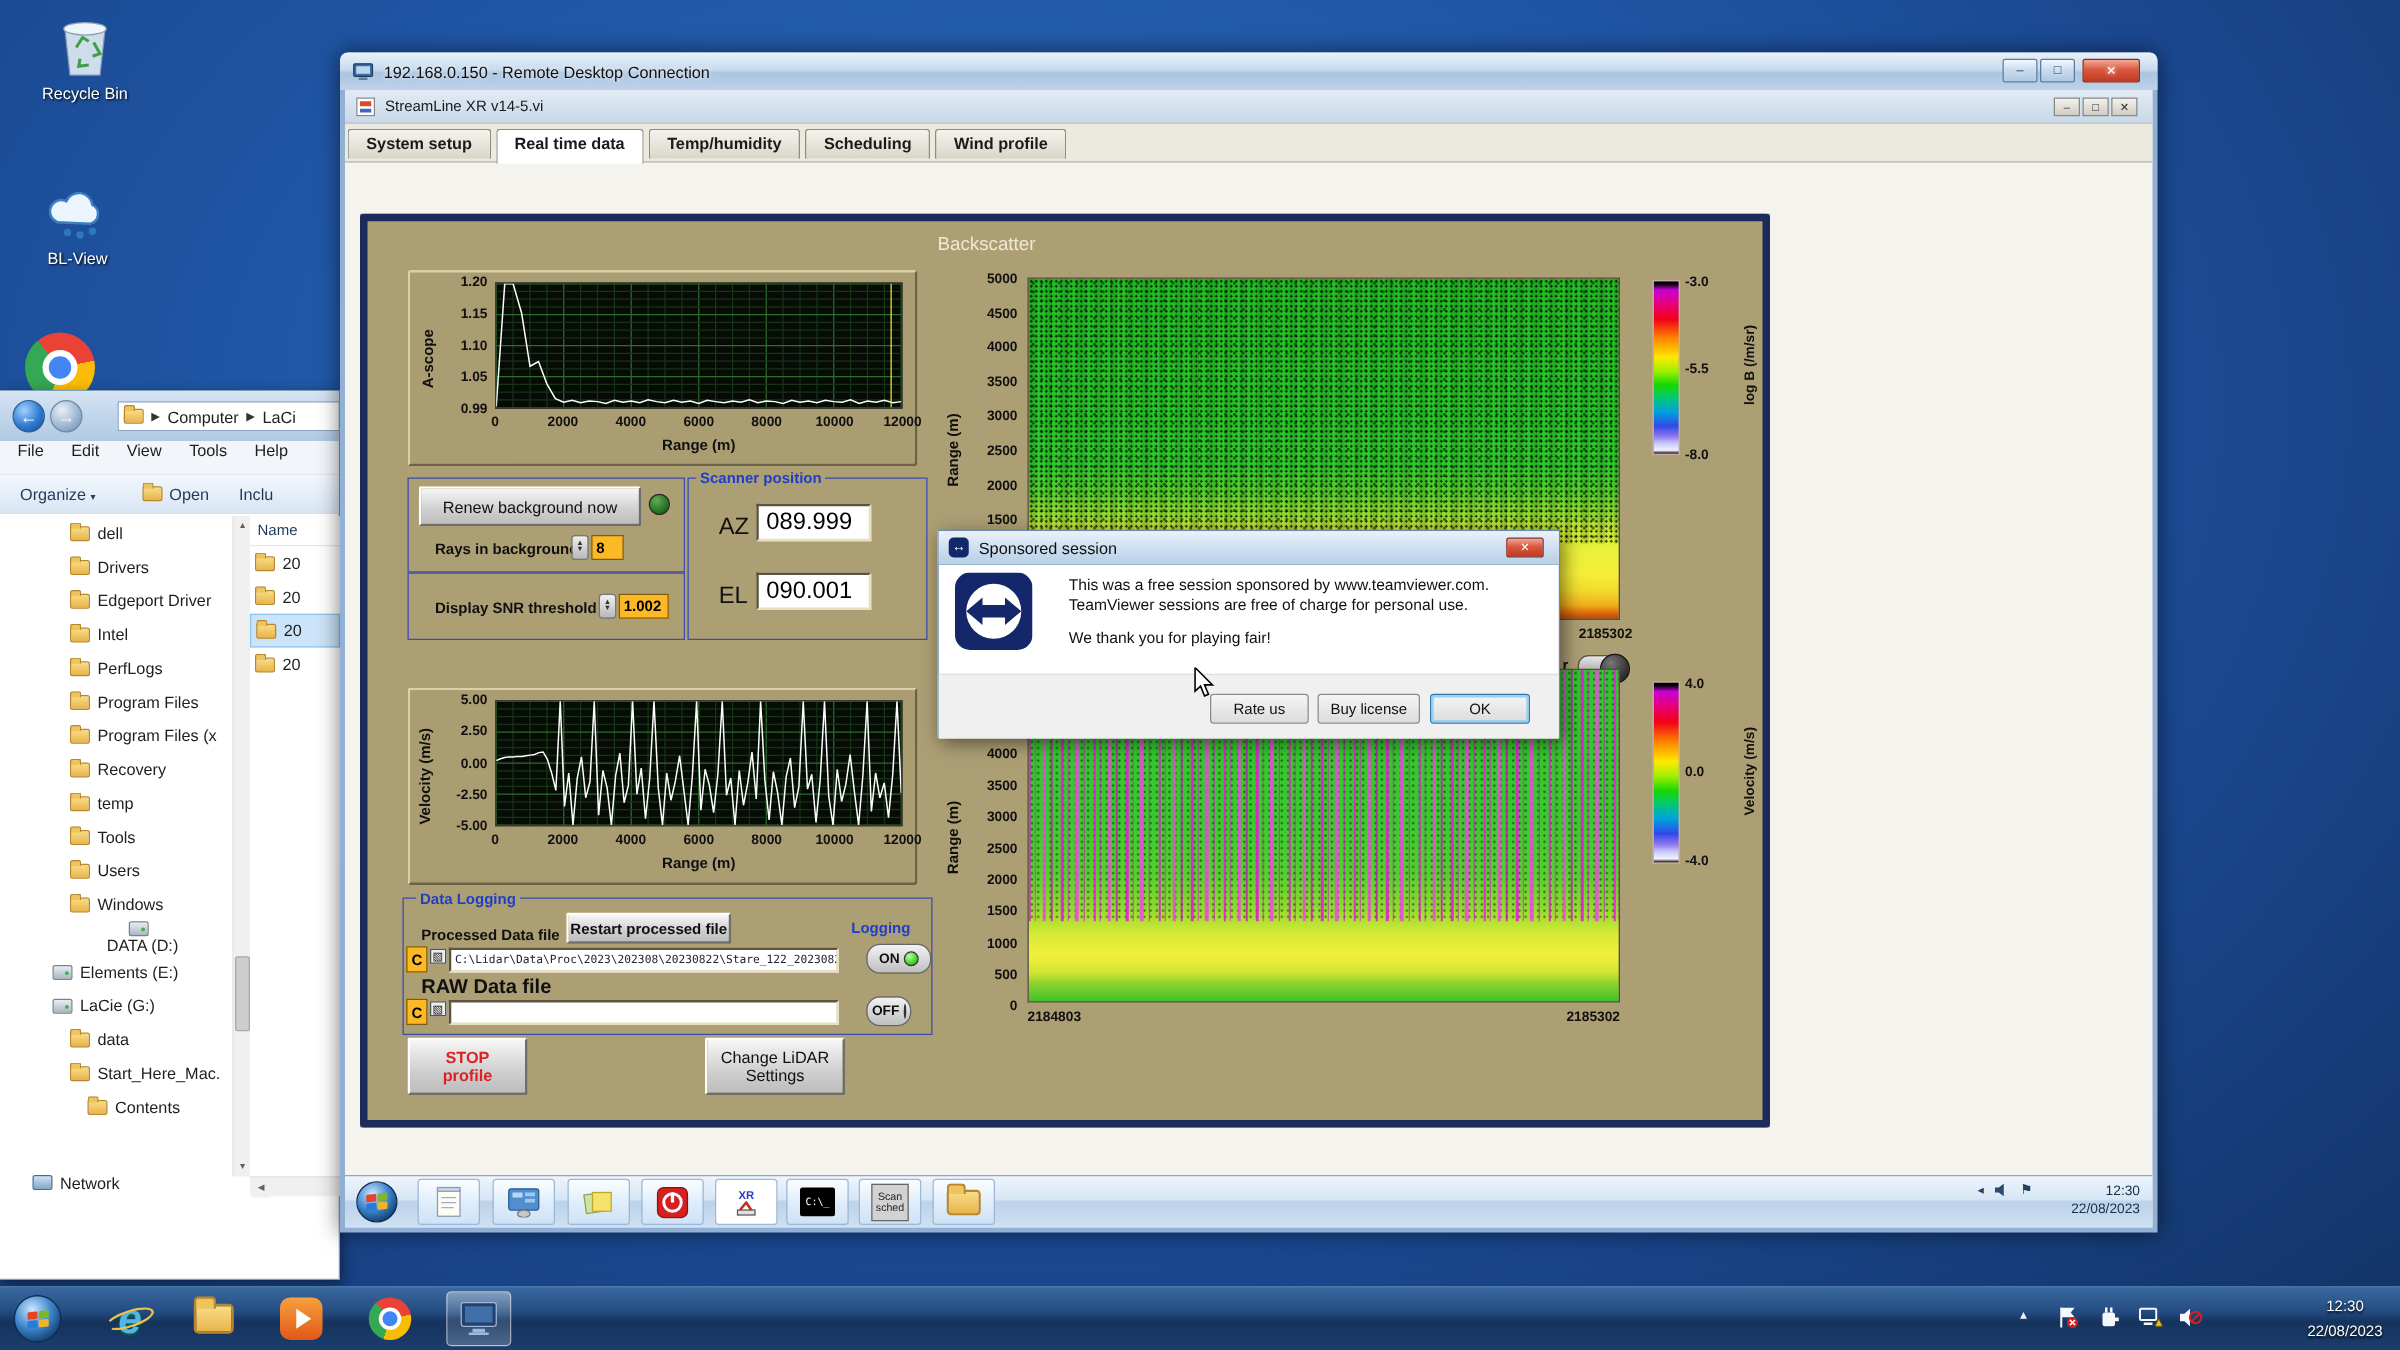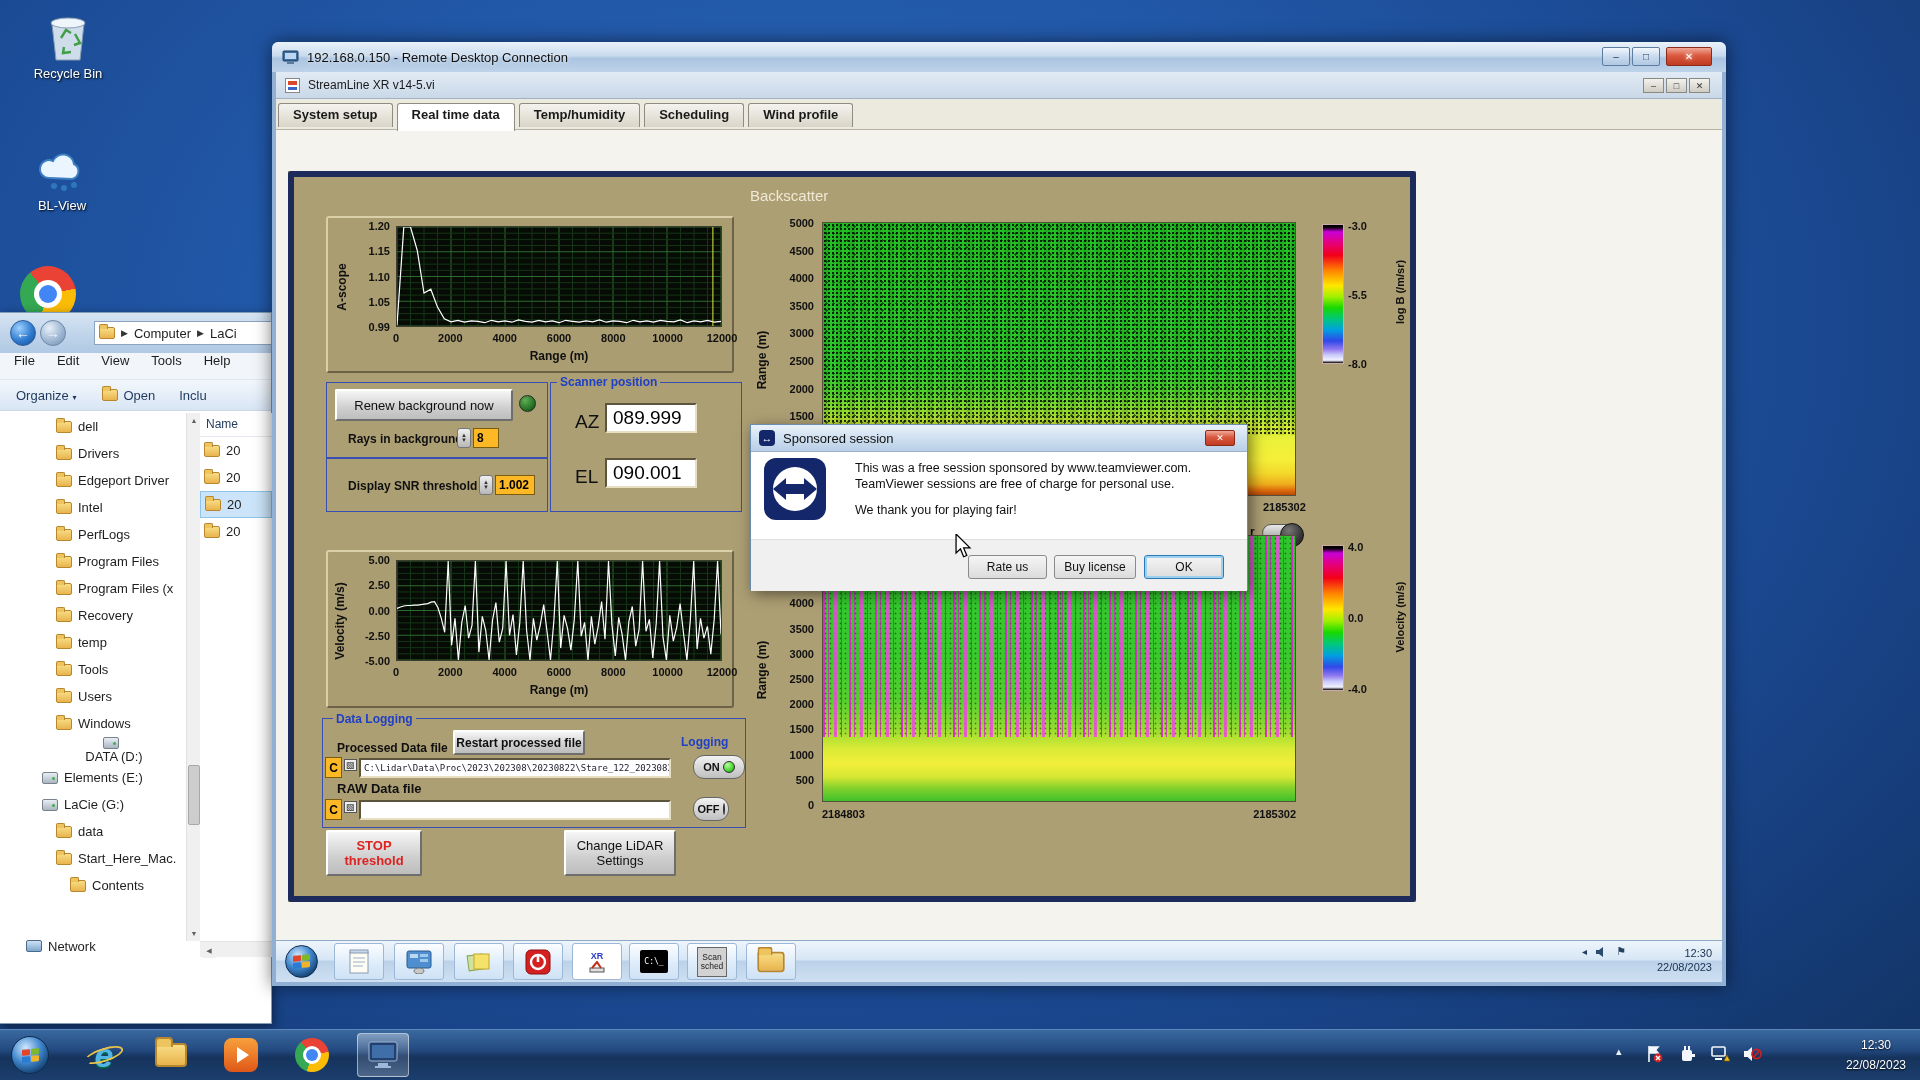--- a/index.html
+++ b/index.html
@@ -172,21 +172,21 @@
     <div class="menubar">
 
     <span>File</span>
         <span>Edit</span>
         <span>View</span>
         <span>Tools</span>
         <span>Help</span>
       </div>
     <div class="cmdbar">
       <span style="margin-left:16px"><span>Organize</span> <span style="font-size:8px">▾</span></span>
-      <span style="margin-left:26px;display:flex;align-items:center;gap:5px">
+      <span style="margin-left:38px;display:flex;align-items:center;gap:5px">
           <span class="fico"></span>
           <span>Open</span>
         </span>
       <span style="margin-left:24px">Inclu</span>
     </div>
     <div class="tree">
 
         <div class="titem" style="padding-left: 56px;">
           <span class="tico folder"></span>
           <span>dell</span>
@@ -534,33 +534,33 @@
           <span style="position:absolute;left:14px;top:22px;font-size:12px;font-weight:bold;color:#101010">Processed Data file</span>
           <div class="lv-btn" style="position:absolute;left:130px;top:11px;width:132px;height:25px;font-size:12px;font-weight:bold">Restart processed file</div>
           <span class="lvblue" style="position:absolute;left:358px;top:16px">Logging</span>
           <div class="amber" style="position:absolute;left:2px;top:38px;width:17px;height:21px;justify-content:center;padding:0">C</div>
           <span style="position:absolute;left:21px;top:40px;font-size:9px;color:#222;border:1px solid #555;padding:0 1px;background:#eee">▧</span>
           <div class="whitefield" style="position:absolute;left:36px;top:39px;width:312px;height:20px;font-size:9px;font-family:'DejaVu Sans Mono',monospace;padding-left:3px;color:#223;overflow:hidden;white-space:nowrap">C:\Lidar\Data\Proc\2023\202308\20230822\Stare_122_20230822_12.hpl</div>
           <div class="pill" style="position:absolute;left:370px;top:36px;width:52px;height:24px">
               <span>ON</span>
               <span class="lamp on"></span>
             </div>
-          <span style="position:absolute;left:14px;top:62px;font-size:13px;font-weight:bold;color:#101010">RAW Data file</span>
+          <span style="position:absolute;left:14px;top:62px;font-size:16px;font-weight:bold;color:#101010">RAW Data file</span>
           <div class="amber" style="position:absolute;left:2px;top:80px;width:17px;height:21px;justify-content:center;padding:0">C</div>
           <span style="position:absolute;left:21px;top:82px;font-size:9px;color:#222;border:1px solid #555;padding:0 1px;background:#eee">▧</span>
           <div class="whitefield" style="position:absolute;left:36px;top:81px;width:312px;height:20px"></div>
           <div class="pill" style="position:absolute;left:370px;top:78px;width:36px;height:24px">
               <span>OFF</span>
               <span class="lamp off"></span>
             </div>
         </div>
 
         <div class="lv-btn" style="position:absolute;left:38px;top:659px;width:96px;height:46px;flex-direction:column;color:#d22;font-weight:bold">
           <span>STOP</span>
-            <span>threshold</span>
+            <span>profile</span>
         </div>
         <div class="lv-btn" style="position:absolute;left:276px;top:659px;width:112px;height:46px;flex-direction:column">
           <span>Change LiDAR</span>
             <span>Settings</span>
         </div>
 
         <div style="position:absolute;left:462px;top:16px;font-size:15px;color:#efe9d4">Backscatter</div>
 
         <div class="ylabel-rot" style="left:404px;top:182px;color:#101010">Range (m)</div>
         <div class="tickcol" style="left:476px;top:46px;width:50px;height:288px">

